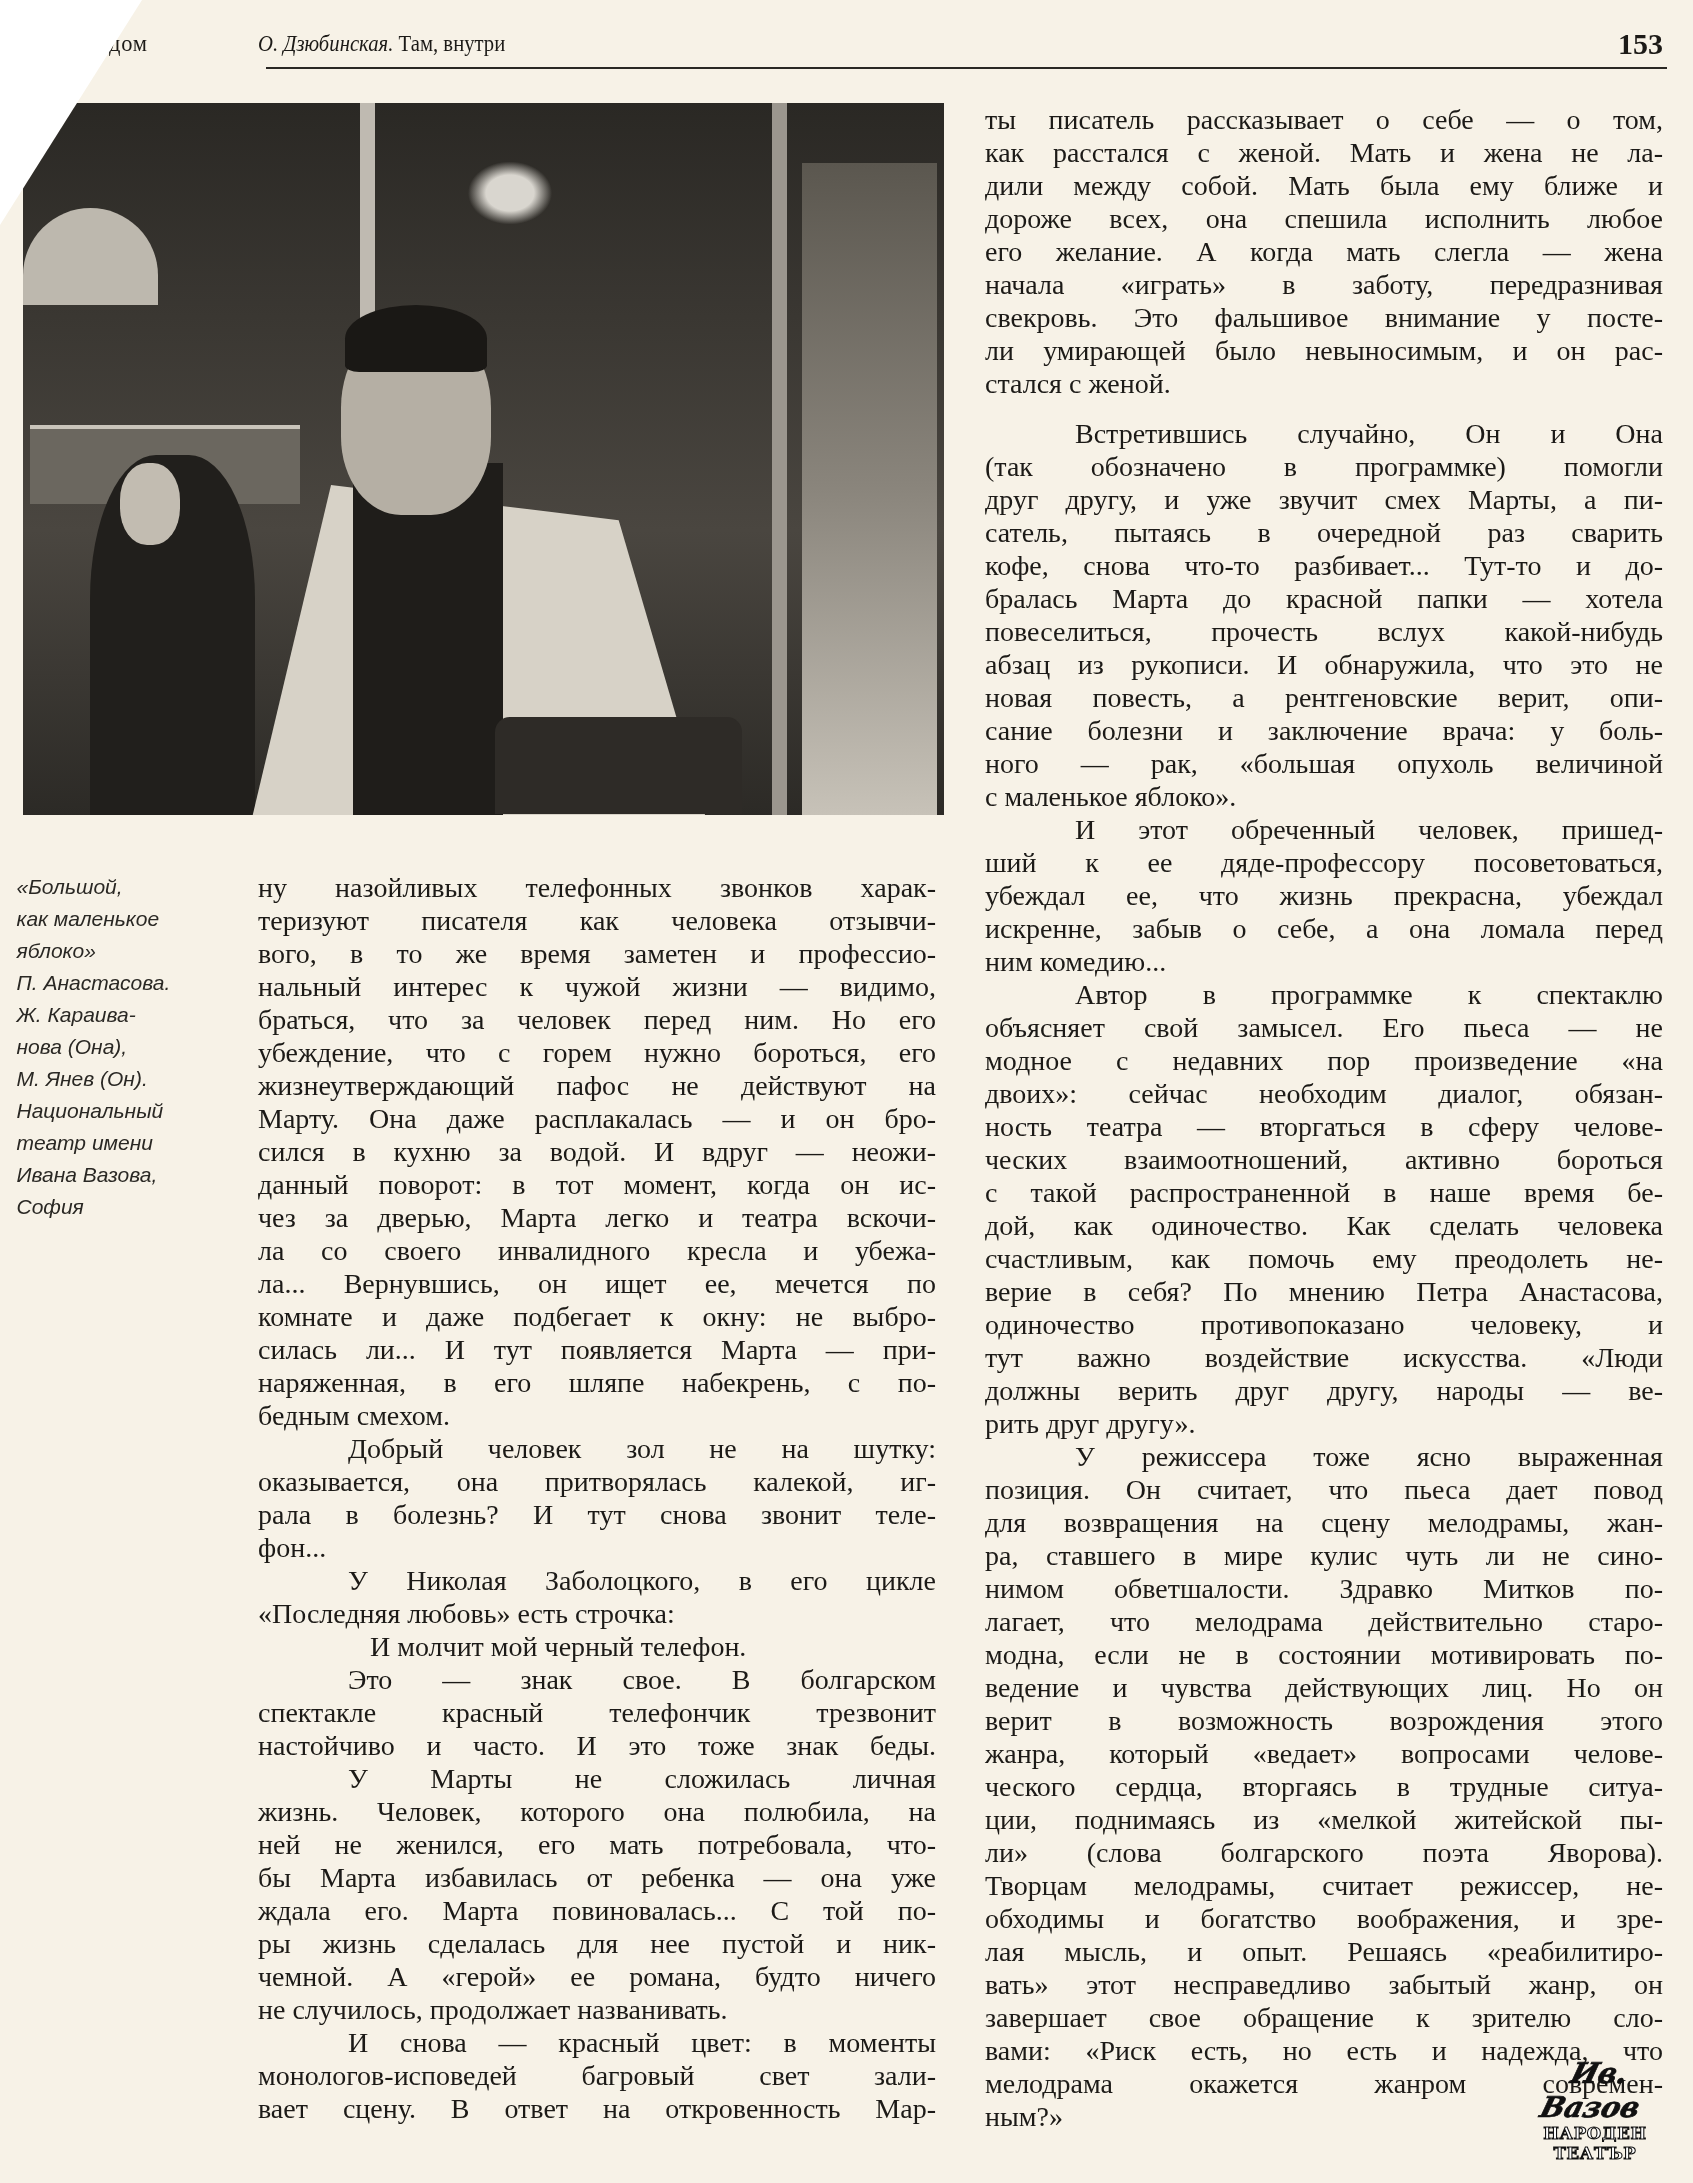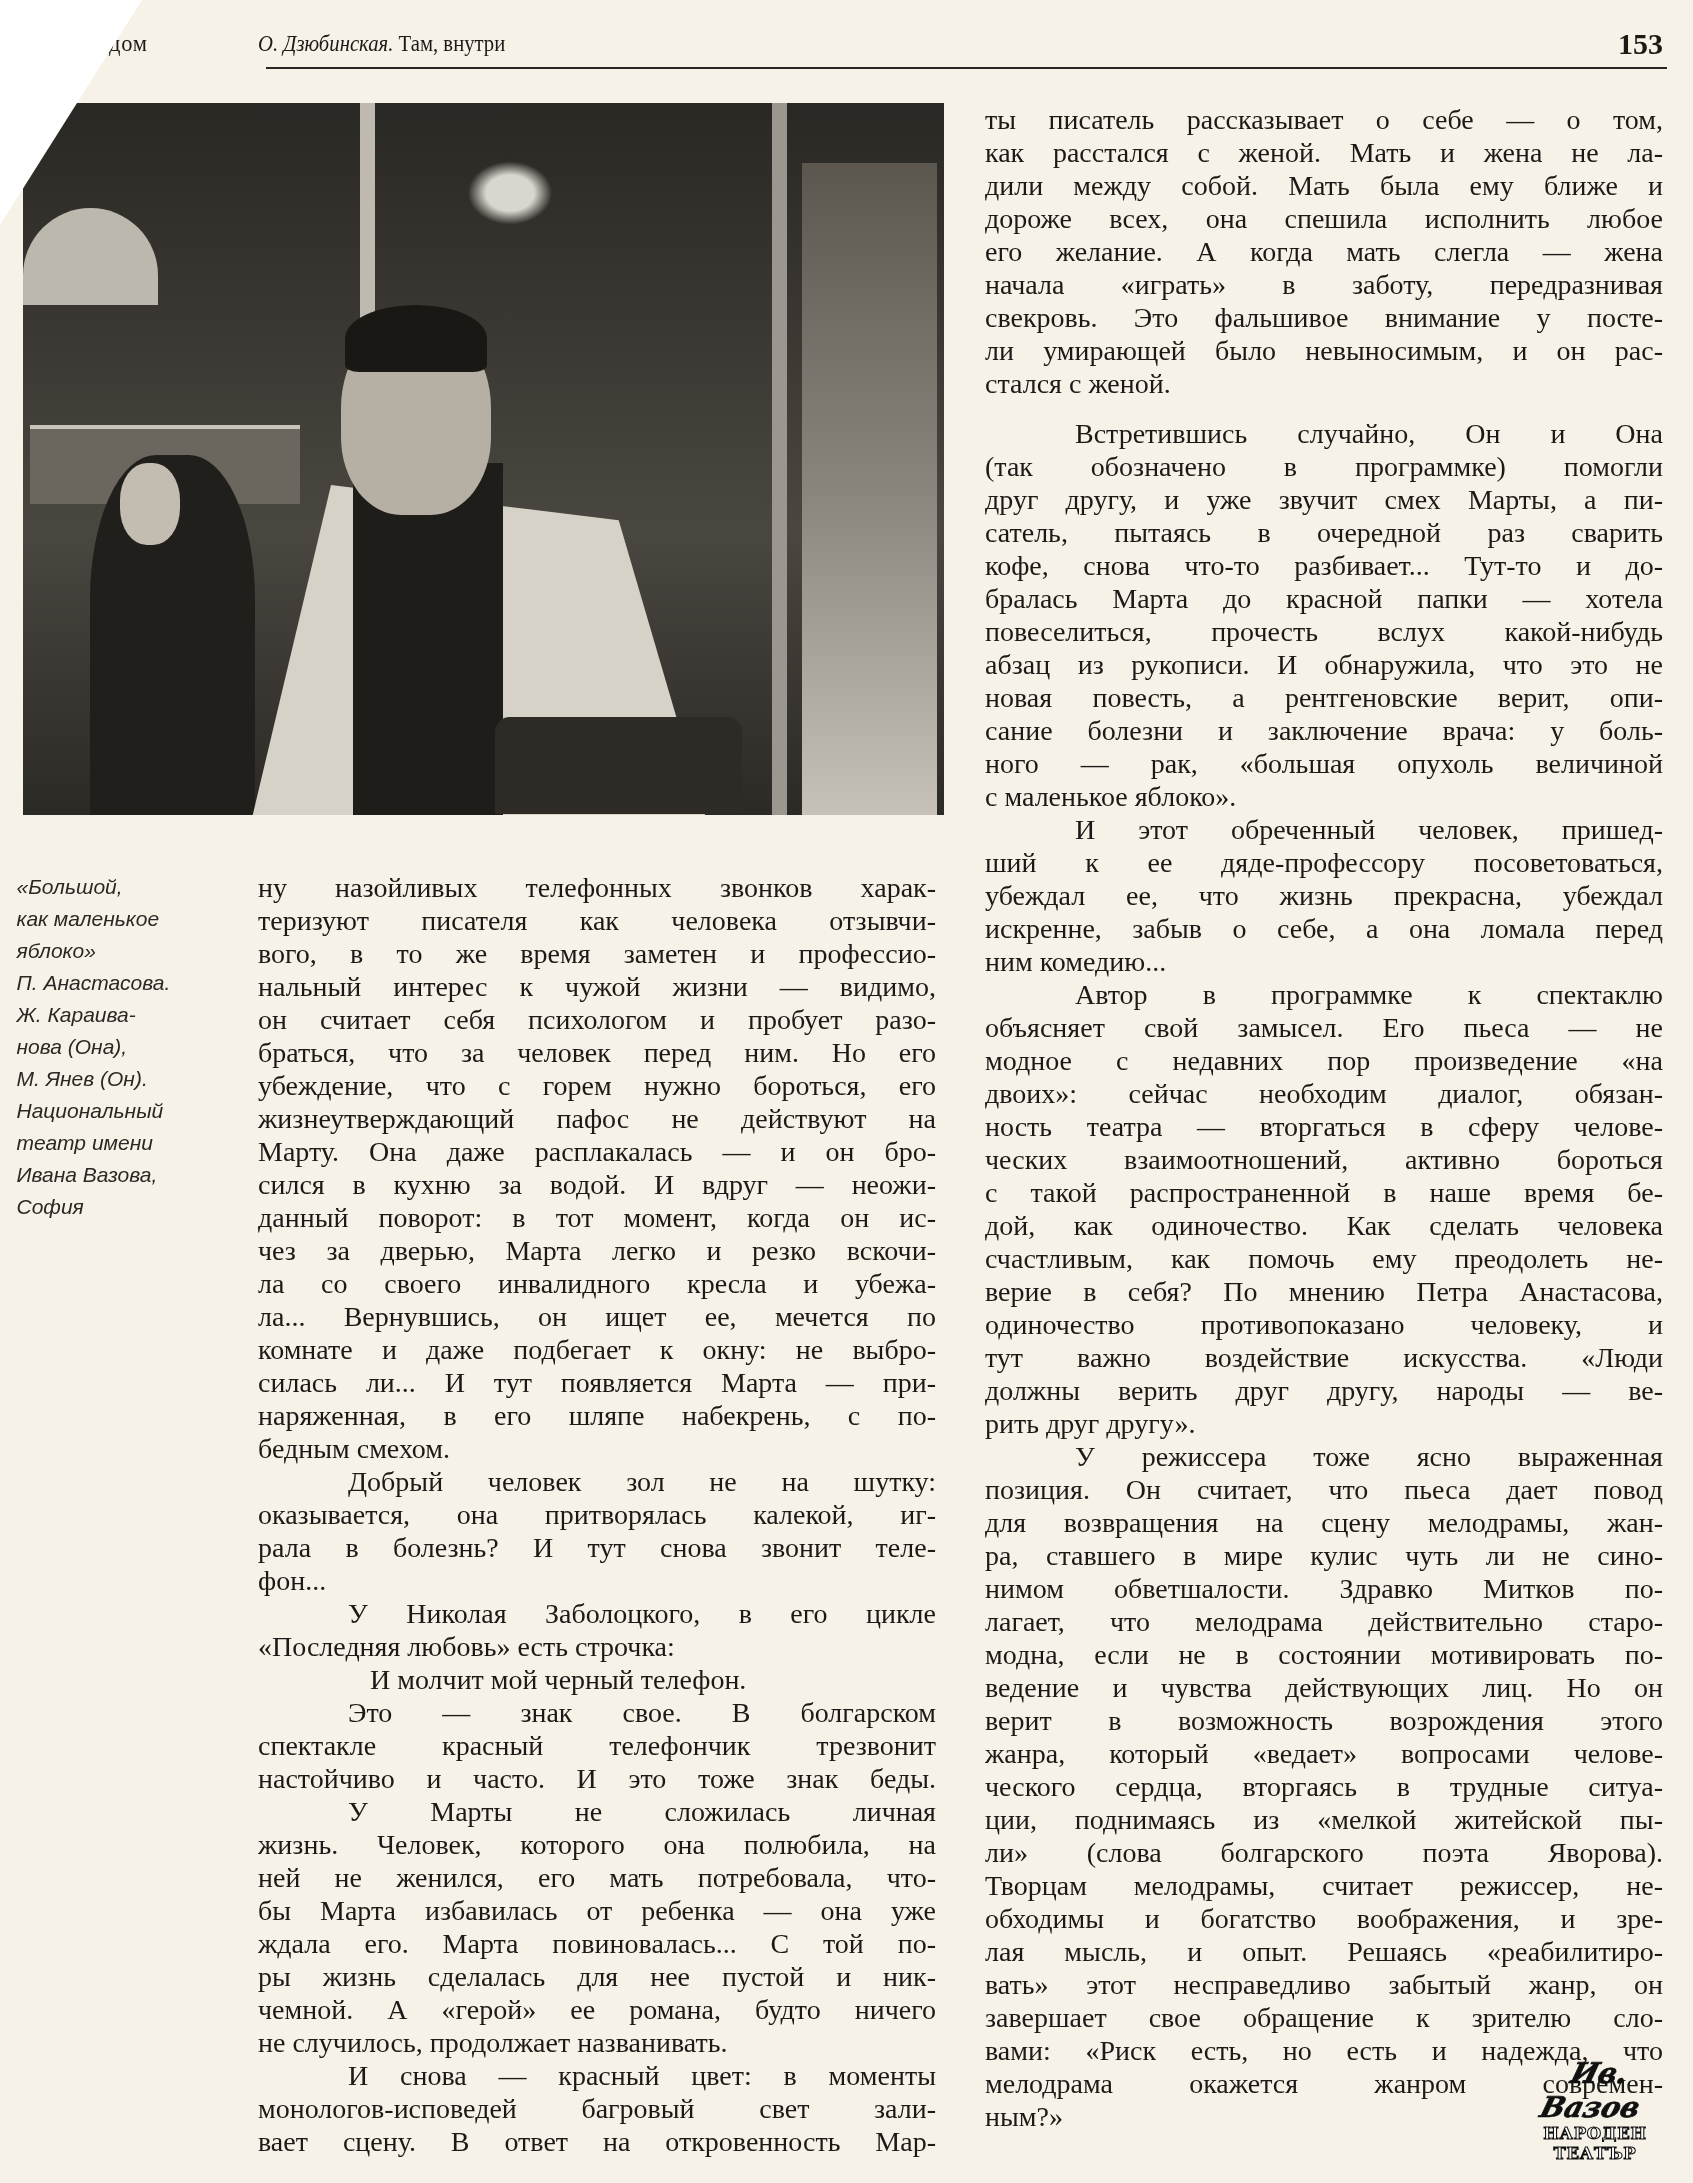--- a/index.html
+++ b/index.html
@@ -112,28 +112,27 @@
       <div>театр имени</div>
       <div>Ивана Вазова,</div>
       <div>София</div>
     </div>
 
   <div class="col col-mid" id="col-mid">
       <span class="ln">ну назойливых телефонных звонков харак-</span>
       <span class="ln">теризуют писателя как человека отзывчи-</span>
       <span class="ln">вого, в то же время заметен  и профессио-</span>
       <span class="ln">нальный интерес к чужой жизни — видимо,</span>
-      <span class="ln">он считает себя психологом и пробует разо-</span>
       <span class="ln">браться, что за человек перед ним.  Но его</span>
       <span class="ln">убеждение, что с горем нужно бороться, его</span>
       <span class="ln">жизнеутверждающий пафос не действуют на</span>
       <span class="ln">Марту. Она даже расплакалась — и он бро-</span>
       <span class="ln">сился в кухню за водой. И вдруг — неожи-</span>
       <span class="ln">данный поворот: в тот момент, когда он ис-</span>
-      <span class="ln">чез за дверью, Марта легко и резко вскочи-</span>
+      <span class="ln">чез за дверью, Марта легко и театра вскочи-</span>
       <span class="ln">ла со своего инвалидного кресла и убежа-</span>
       <span class="ln">ла... Вернувшись, он ищет  ее,  мечется по</span>
       <span class="ln">комнате и даже подбегает к окну: не выбро-</span>
       <span class="ln">силась ли... И тут появляется Марта — при-</span>
       <span class="ln">наряженная, в его шляпе набекрень, с по-</span>
       <span class="ln last">бедным смехом.</span>
       <span class="ln indent">Добрый человек  зол не на шутку:</span>
       <span class="ln">оказывается, она притворялась калекой, иг-</span>
       <span class="ln">рала в болезнь? И тут снова звонит теле-</span>
       <span class="ln last">фон...</span>

